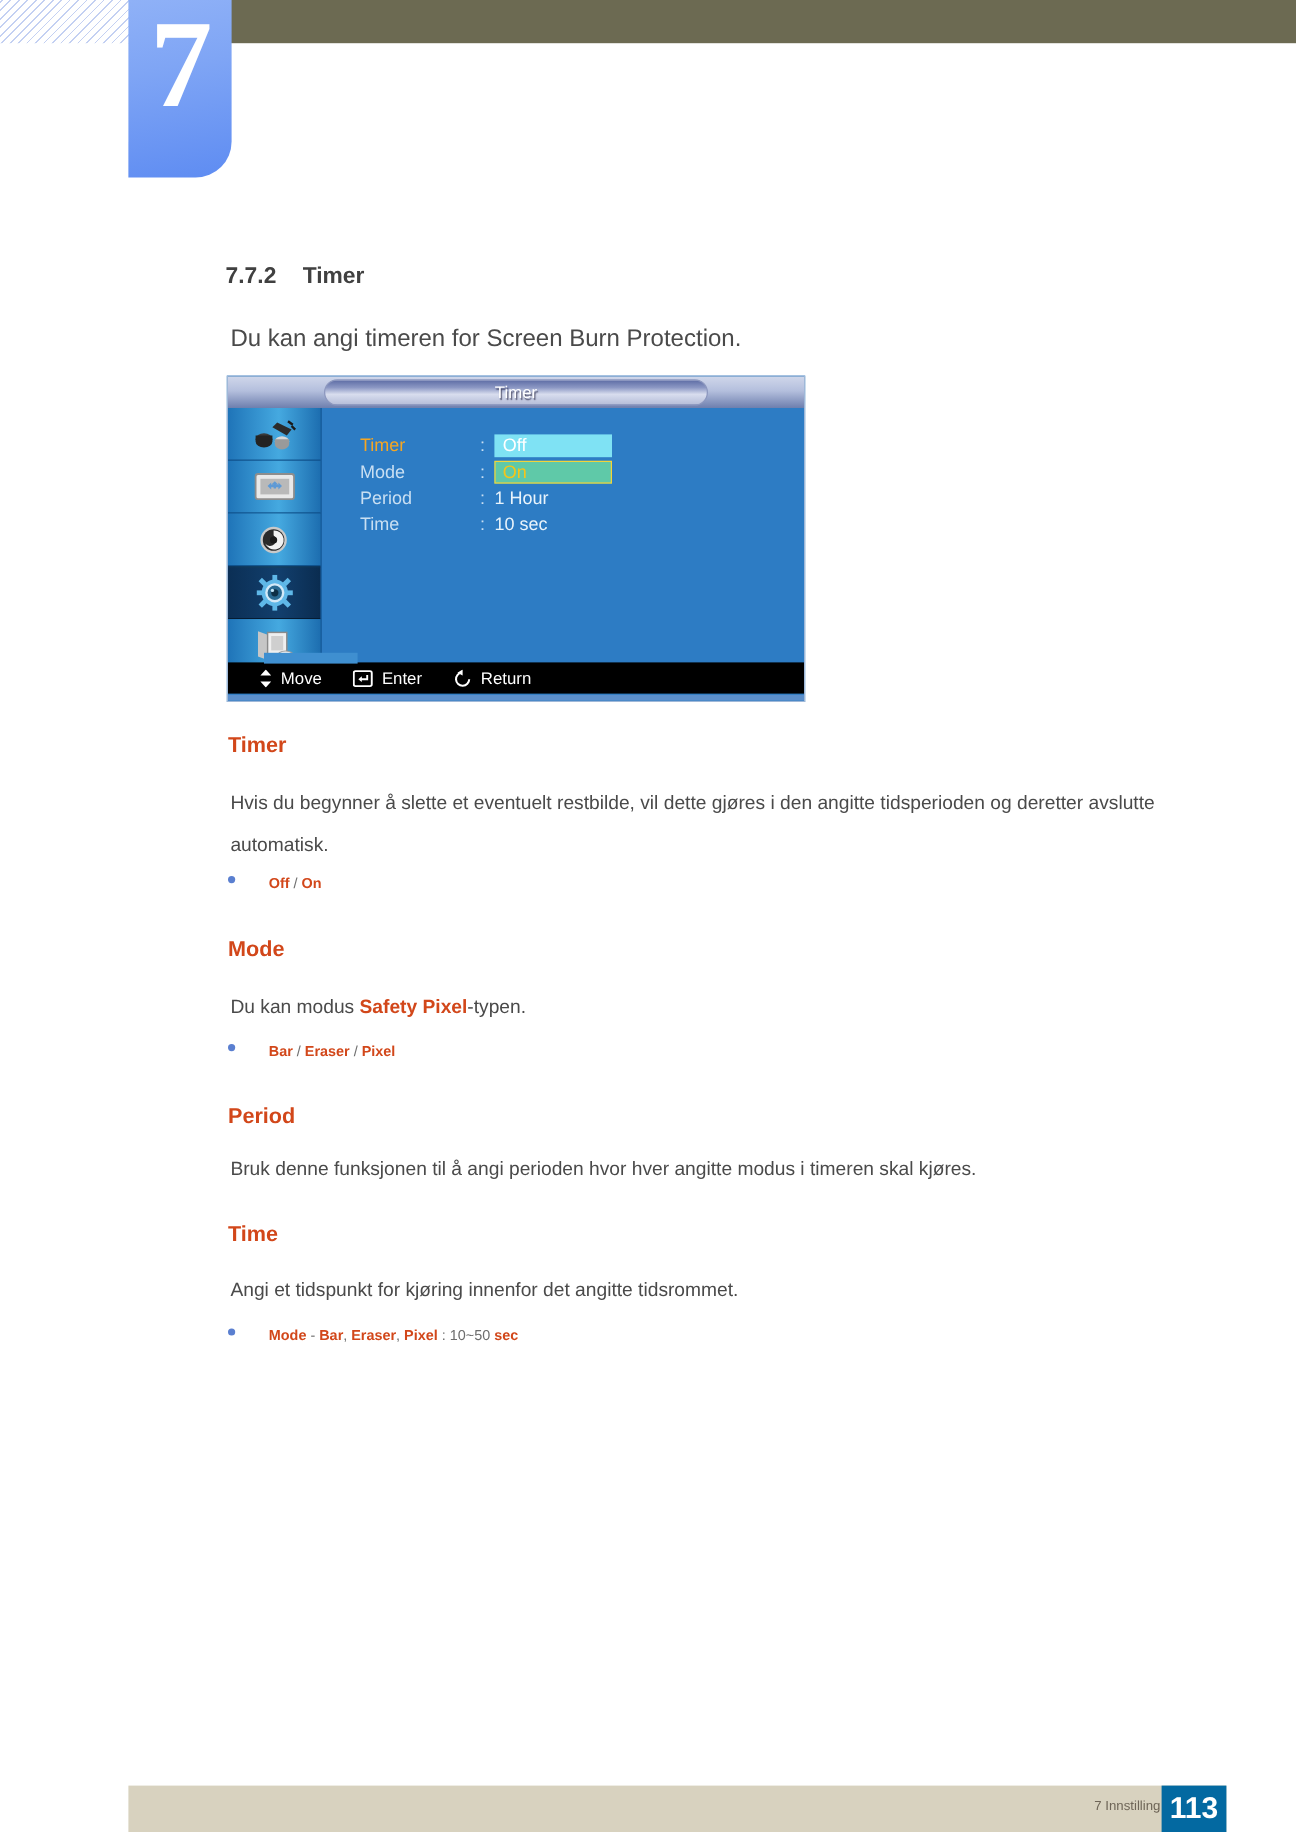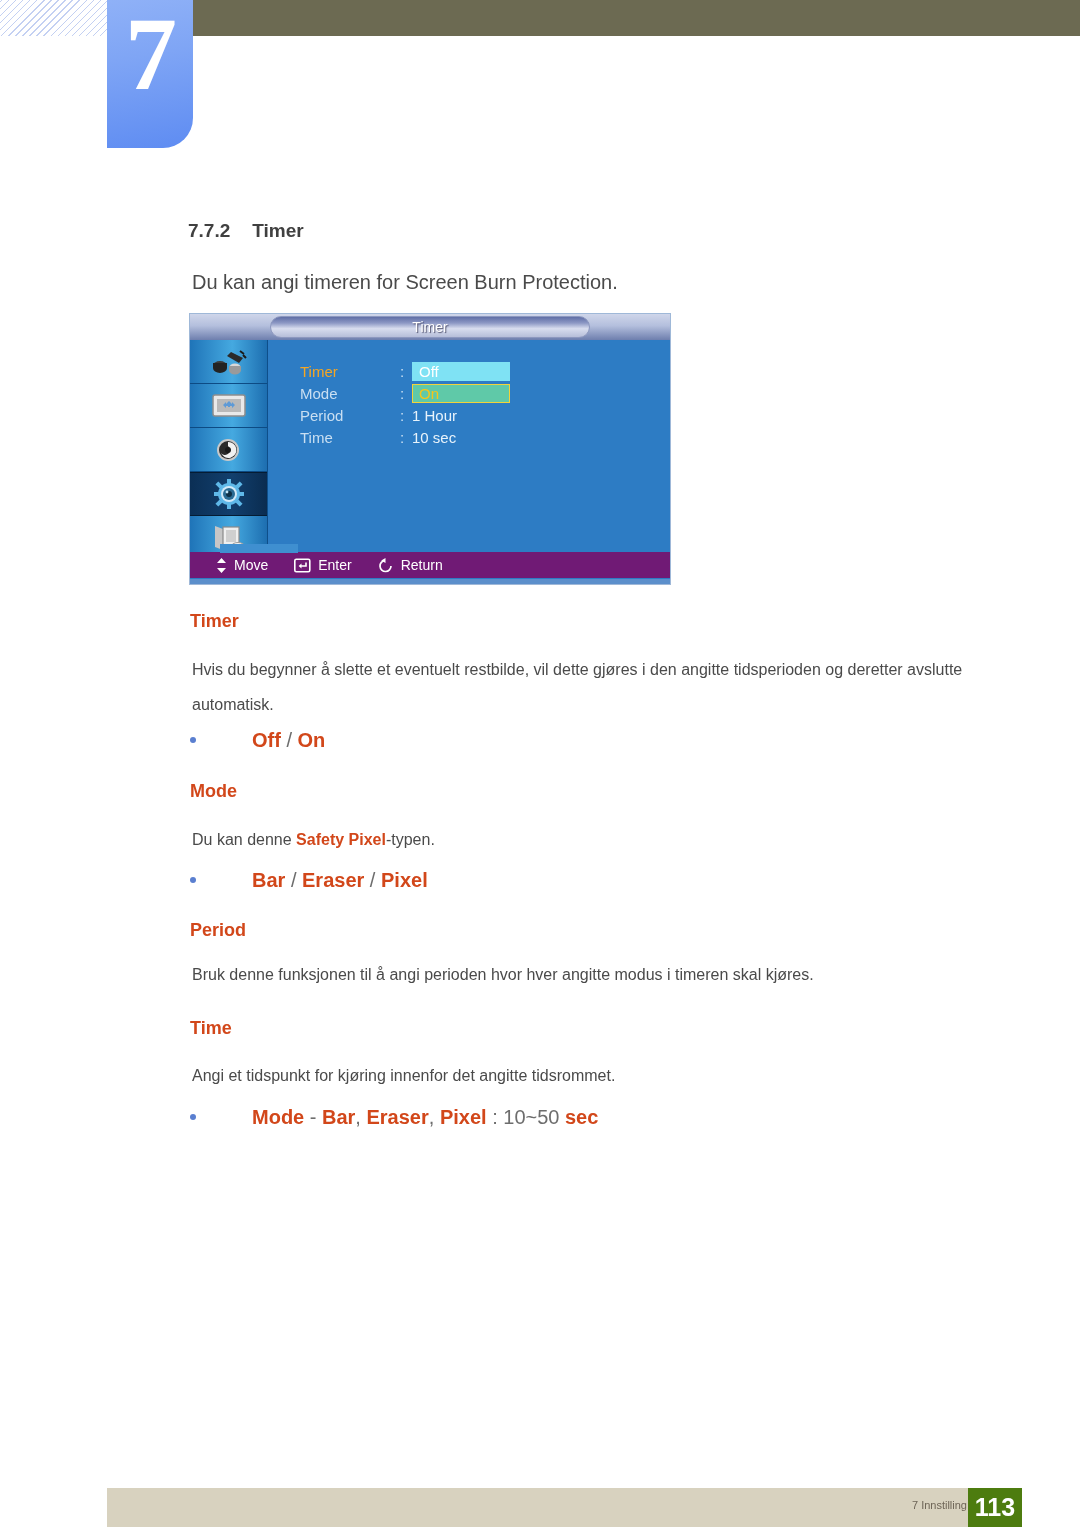--- a/index.html
+++ b/index.html
@@ -209,21 +209,21 @@
     border: 1px solid #f2d33a;
     padding: 0px 9px 0px 6px;
     min-width: 98px;
     box-sizing: border-box;
   }
   .osd-footer {
     position: absolute;
     left: 0; bottom: 6px;
     width: 100%;
     height: 26px;
-    background: #701a75;
+    background: #000000;
     display: flex;
     align-items: center;
   }
   .osd-foot-notch {
     position: absolute;
     left: 30px; top: -8px;
     width: 78px; height: 9px;
     background: #3f8fd0;
   }
   .osd-foot-item {
@@ -254,26 +254,25 @@
     position: absolute;
     left: 192px;
     width: 790px;
     font-size: 16px;
     line-height: 35px;
     color: #4a4a4a;
   }
   .bullet-row {
     position: absolute;
     left: 190px;
-    font-size: 20px;
+    font-size: 12px;
     font-weight: bold;
     color: #4a4a4a;
     display: flex;
     align-items: baseline;
-    gap: 28px;
   }
   .bullet-dot {
     width: 6px; height: 6px;
     border-radius: 50%;
     background: #5a7fd0;
     margin-right: 28px;
     flex: none;
     position: relative;
     top: -4px;
   }
@@ -296,21 +295,21 @@
     top: 1499px;
     font-size: 11px;
     color: #6e6557;
   }
   .footer-page {
     position: absolute;
     left: 968px;
     top: 1488px;
     width: 54px;
     height: 39px;
-    background: #4d7c0f;
+    background: #0369a1;
     color: #ffffff;
     font-size: 25px;
     font-weight: bold;
     display: flex;
     align-items: center;
     justify-content: center;
   }
 </style>
 </head>
 <body>
@@ -467,21 +466,21 @@
   </div>
 
   <div class="sub-heading" style="top:611px;">Timer</div>
   <div class="para" style="top:652px;">Hvis du begynner å slette et eventuelt restbilde, vil dette gjøres i den angitte tidsperioden og deretter avslutte automatisk.</div>
   <div class="bullet-row" style="top:729px;">
     <span class="bullet-dot"></span>
     <span><span class="or">Off</span><span class="sep"> / </span><span class="or">On</span></span>
   </div>
 
   <div class="sub-heading" style="top:781px;">Mode</div>
-  <div class="para" style="top:822px;"><span class="inline-gray">Du kan denne </span><span class="or">Safety Pixel</span><span class="inline-gray">-typen.</span></div>
+  <div class="para" style="top:822px;"><span class="inline-gray">Du kan modus </span><span class="or">Safety Pixel</span><span class="inline-gray">-typen.</span></div>
   <div class="bullet-row" style="top:869px;">
     <span class="bullet-dot"></span>
     <span><span class="or">Bar</span><span class="sep"> / </span><span class="or">Eraser</span><span class="sep"> / </span><span class="or">Pixel</span></span>
   </div>
 
   <div class="sub-heading" style="top:920px;">Period</div>
   <div class="para" style="top:957px;">Bruk denne funksjonen til å angi perioden hvor hver angitte modus i timeren skal kjøres.</div>
 
   <div class="sub-heading" style="top:1018px;">Time</div>
   <div class="para" style="top:1058px;">Angi et tidspunkt for kjøring innenfor det angitte tidsrommet.</div>

